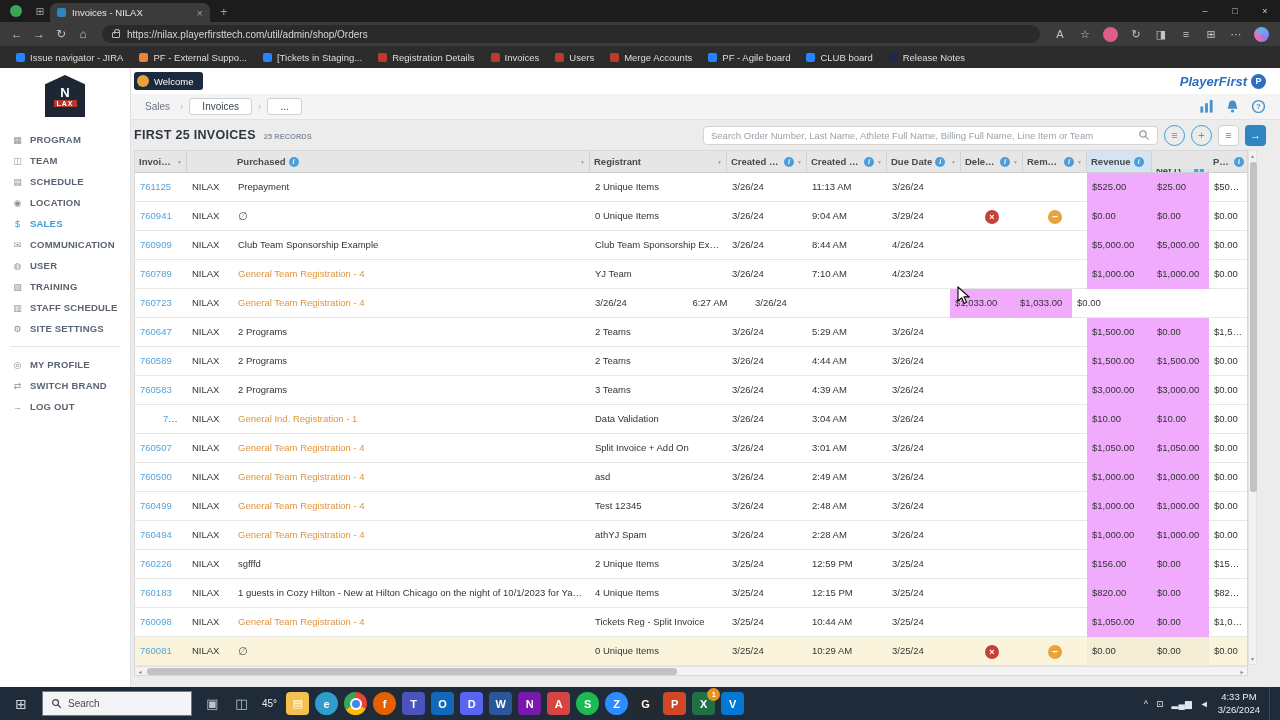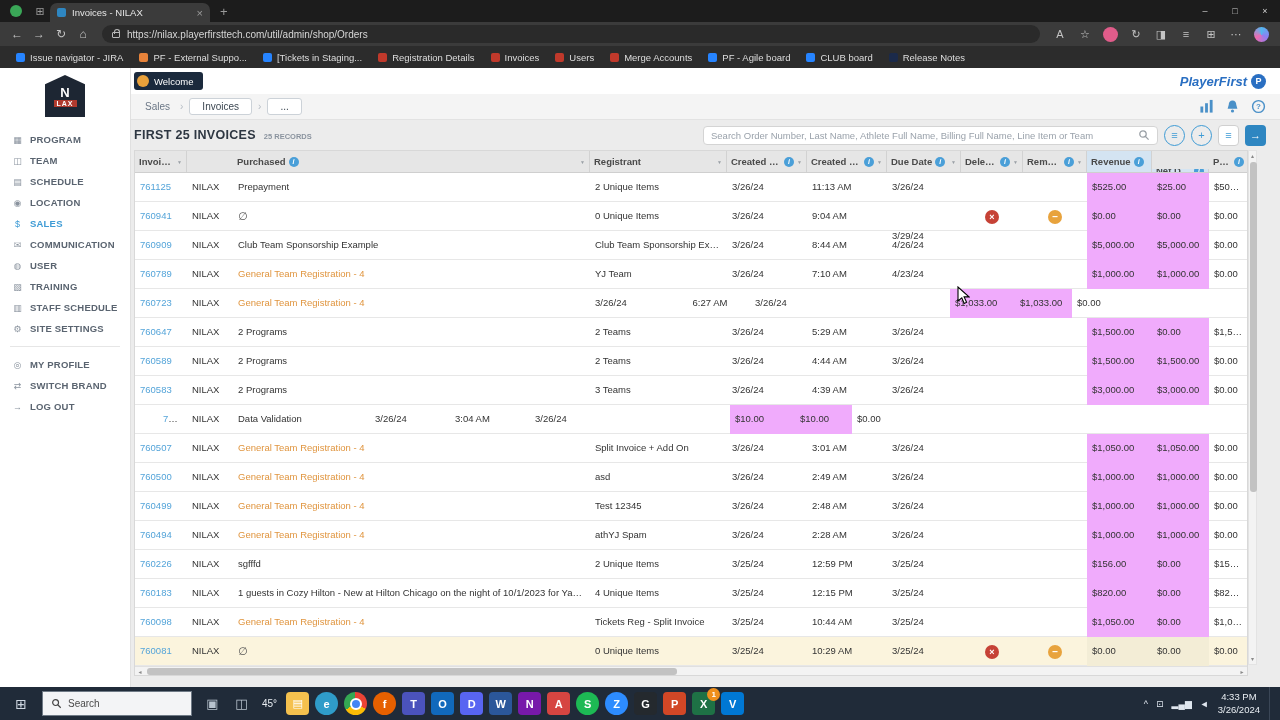--- a/index.html
+++ b/index.html
@@ -403,21 +403,21 @@
                 <div class="td td-tint" style="width: 57px;">$25.00</div>
                 <div class="td" style="width: 40px;">$500.00</div>
               </div>
               <div class="tr">
                 <div class="td" style="width: 52px;"><span class="lnk-blue">760941</span></div>
                 <div class="td" style="width: 46px;">NILAX</div>
                 <div class="td" style="width: 357px;"><span class="empty-set">∅</span></div>
                 <div class="td" style="width: 137px;">0 Unique Items</div>
                 <div class="td" style="width: 80px;">3/26/24</div>
                 <div class="td" style="width: 80px;">9:04 AM</div>
-                <div class="td" style="width: 74px; margin-top: 20px;">3/29/24</div>
+                <div class="td" style="width: 74px;">3/29/24</div>
                 <div class="td td-center" style="width: 62px;">
                   <span class="ico-del">×</span>
                 </div>
                 <div class="td td-center" style="width: 64px;">
                   <span class="ico-rem">–</span>
                 </div>
                 <div class="td td-tint" style="width: 65px;">$0.00</div>
                 <div class="td td-tint" style="width: 57px;">$0.00</div>
                 <div class="td" style="width: 40px;">$0.00</div>
               </div>
@@ -500,20 +500,21 @@
                 <div class="td" style="width: 74px;">3/26/24</div>
                 <div class="td td-center" style="width: 62px;"></div>
                 <div class="td td-center" style="width: 64px;"></div>
                 <div class="td td-tint" style="width: 65px;">$3,000.00</div>
                 <div class="td td-tint" style="width: 57px;">$3,000.00</div>
                 <div class="td" style="width: 40px;">$0.00</div>
               </div>
               <div class="tr">
                 <div class="td" style="width: 52px; padding-left: 28px;"><span class="lnk-blue">760511</span></div>
                 <div class="td" style="width: 46px;">NILAX</div>
+                <div class="td" style="width: 357px;"><span class="lnk-orange">General Ind. Registration - 1</span></div>
                 <div class="td" style="width: 137px;">Data Validation</div>
                 <div class="td" style="width: 80px;">3/26/24</div>
                 <div class="td" style="width: 80px;">3:04 AM</div>
                 <div class="td" style="width: 74px;">3/26/24</div>
                 <div class="td td-center" style="width: 62px;"></div>
                 <div class="td td-center" style="width: 64px;"></div>
                 <div class="td td-tint" style="width: 65px;">$10.00</div>
                 <div class="td td-tint" style="width: 57px;">$10.00</div>
                 <div class="td" style="width: 40px;">$0.00</div>
               </div>

